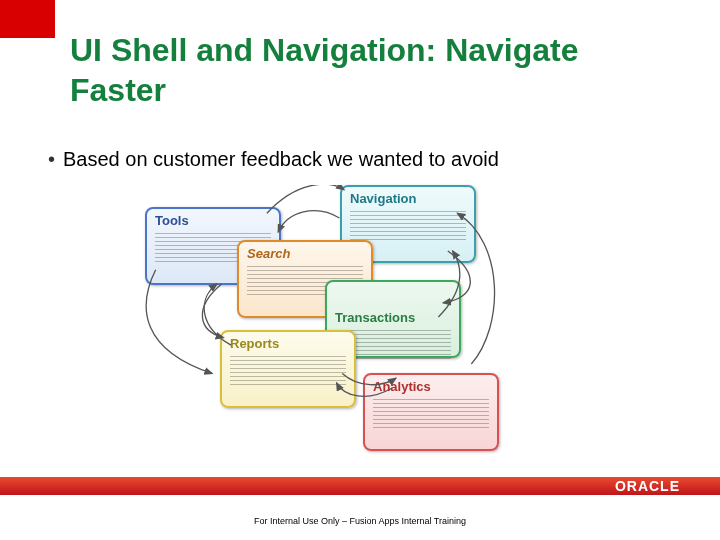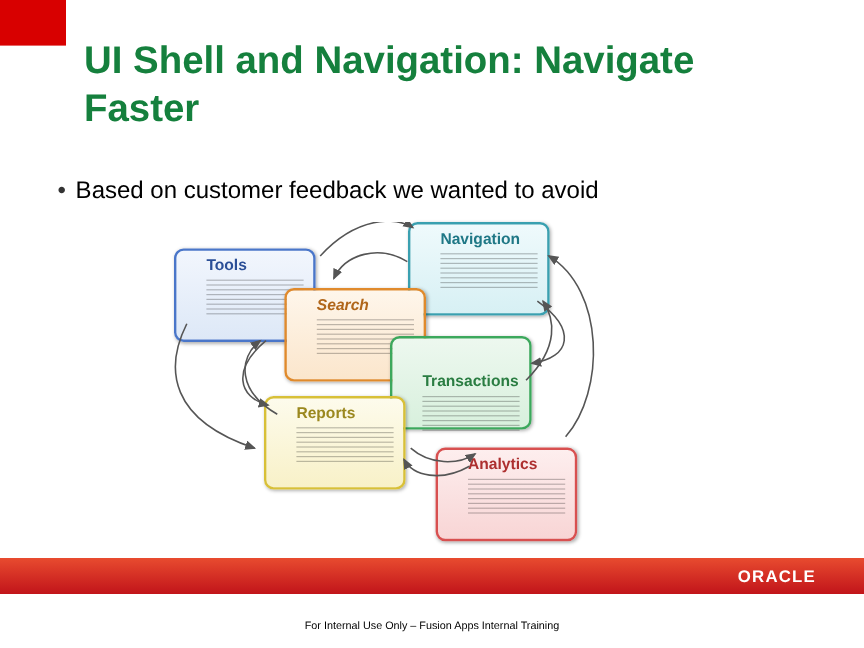--- a/index.html
+++ b/index.html
@@ -43,27 +43,27 @@
   }
   .diagram {
     position: absolute;
     top: 185px;
     left: 145px;
     width: 370px;
     height: 245px;
   }
   .card {
     position: absolute;
-    width: 118px;
+    width: 136px;
     height: 78px;
     border: 2px solid;
     border-radius: 8px;
     background: #fafafa;
     box-shadow: 1px 1px 3px rgba(0,0,0,0.3);
-    padding: 4px 8px 6px 25px;
+    padding: 4px 8px 6px 8px;
   }
   .card .label {
     font-size: 13px;
     font-weight: bold;
     margin-bottom: 3px;
   }
   .card .lines {
     display: flex;
     flex-direction: column;
     gap: 3px;
@@ -100,21 +100,21 @@
     top: 0; left: 0;
     width: 100%; height: 100%;
     pointer-events: none;
     z-index: 6;
   }
 
   .footer-bar {
     position: absolute;
     left: 0;
     bottom: 45px;
-    height: 30px;
+    height: 18px;
     width: 100%;
     background: linear-gradient(#e84b2f, #c1141a);
     display: flex;
     align-items: center;
     justify-content: flex-end;
     padding-right: 40px;
   }
   .oracle-logo {
     color: #fff;
     font-family: Arial, sans-serif;

